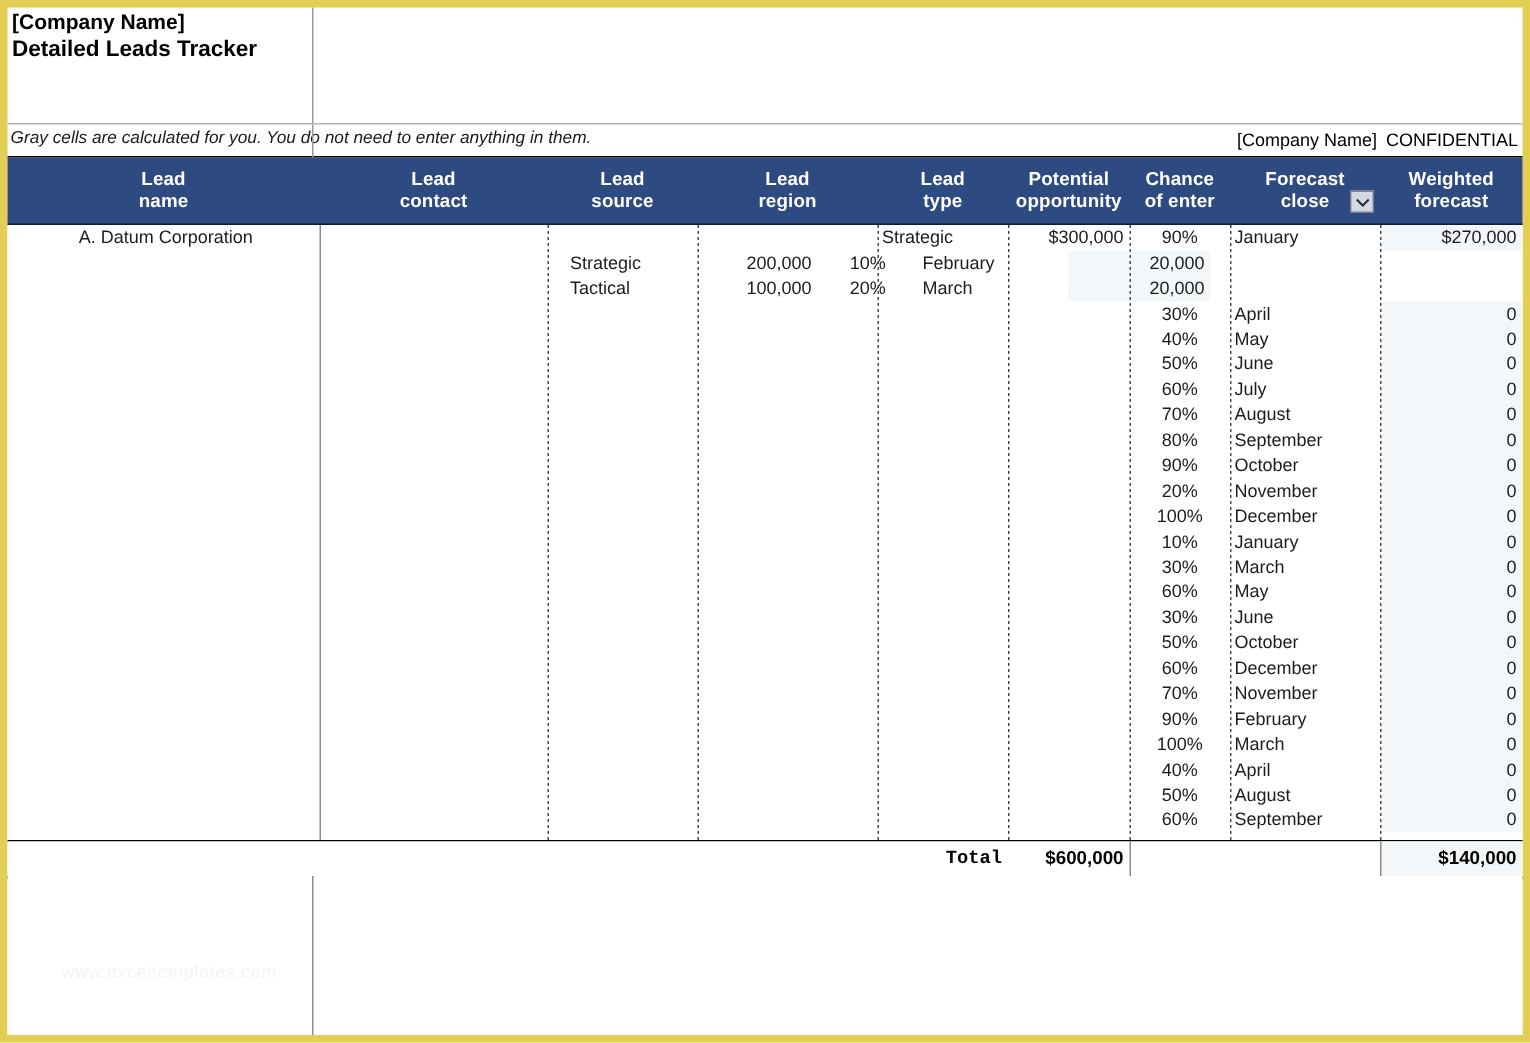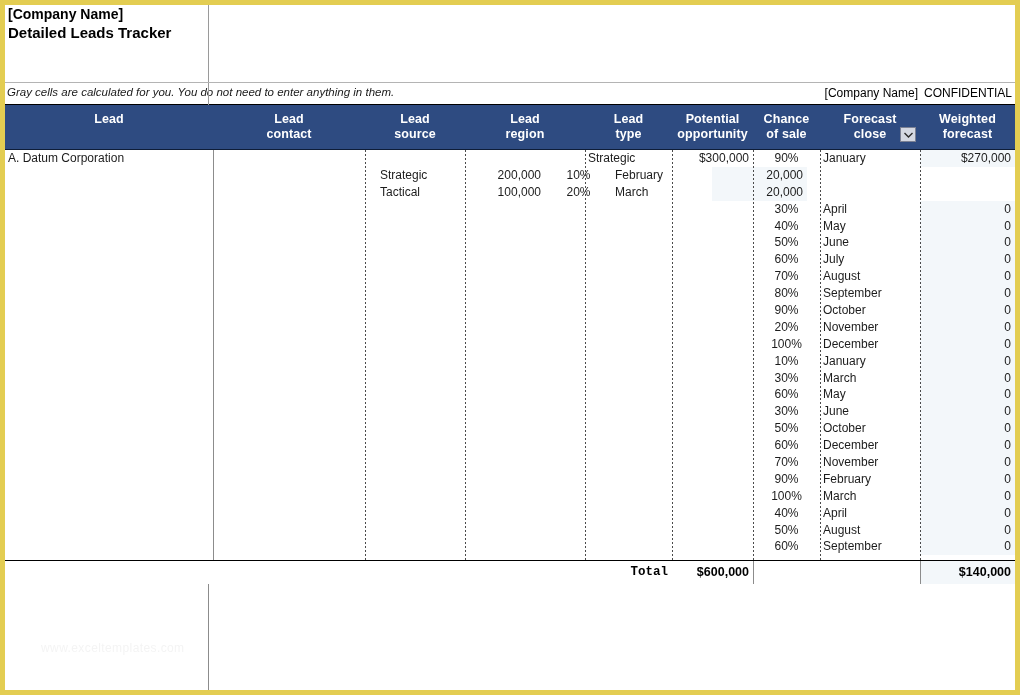--- a/index.html
+++ b/index.html
@@ -248,20 +248,21 @@
     <div class="note-vrule"></div>
     <div class="confidential-wrap">
       <span class="cname">[Company Name]</span><span>CONFIDENTIAL</span>
     </div>
   </div>
 
   <div class="grid">
     <div class="hdr-row" id="hdr-row">
         <div class="hdr-cell" style="width: 208px;">
           <span class="l1">Lead</span>
+          <span class="l2">name</span>
         </div>
         <div class="hdr-cell" style="width: 152px;">
           <span class="l1">Lead</span>
           <span class="l2">contact</span>
         </div>
         <div class="hdr-cell" style="width: 100px;">
           <span class="l1">Lead</span>
           <span class="l2">source</span>
         </div>
         <div class="hdr-cell" style="width: 120px;">
@@ -271,39 +272,39 @@
         <div class="hdr-cell" style="width: 87px;">
           <span class="l1">Lead</span>
           <span class="l2">type</span>
         </div>
         <div class="hdr-cell" style="width: 81px;">
           <span class="l1">Potential</span>
           <span class="l2">opportunity</span>
         </div>
         <div class="hdr-cell" style="width: 67px;">
           <span class="l1">Chance</span>
-          <span class="l2">of sale</span>
+          <span class="l2">of enter</span>
         </div>
         <div class="hdr-cell" style="width: 100px;">
           <span class="l1">Forecast</span>
           <span class="l2">close</span>
           <div class="filter-btn">
             <svg width="9" height="6" viewBox="0 0 9 6">
               <path d="M0.5 1 L4.5 5 L8.5 1" fill="none" stroke="#2b2b2b" stroke-width="1.4"></path>
             </svg>
           </div>
         </div>
         <div class="hdr-cell" style="width: 95px;">
           <span class="l1">Weighted</span>
           <span class="l2">forecast</span>
         </div>
       </div>
     <div class="body-rows" id="body-rows">
         <div class="row">
-          <div class="cell c-left" style="width: 208px;">A. Datum Corporation</div>
+          <div class="cell c-left" style="width: 208px; text-align: center;">A. Datum Corporation</div>
           <div class="cell c-left" style="width: 152px;"></div>
           <div class="cell c-left" style="width: 100px;"></div>
           <div class="cell c-left" style="width: 120px;"></div>
           <div class="cell c-left" style="width: 87px;">Strategic</div>
           <div class="cell c-right" style="width: 81px;">$300,000</div>
           <div class="cell c-ctr" style="width: 67px;">90%</div>
           <div class="cell c-left" style="width: 100px;">January</div>
           <div class="cell c-right tinted" style="width: 95px;">$270,000</div>
         </div>
         <div class="row">

